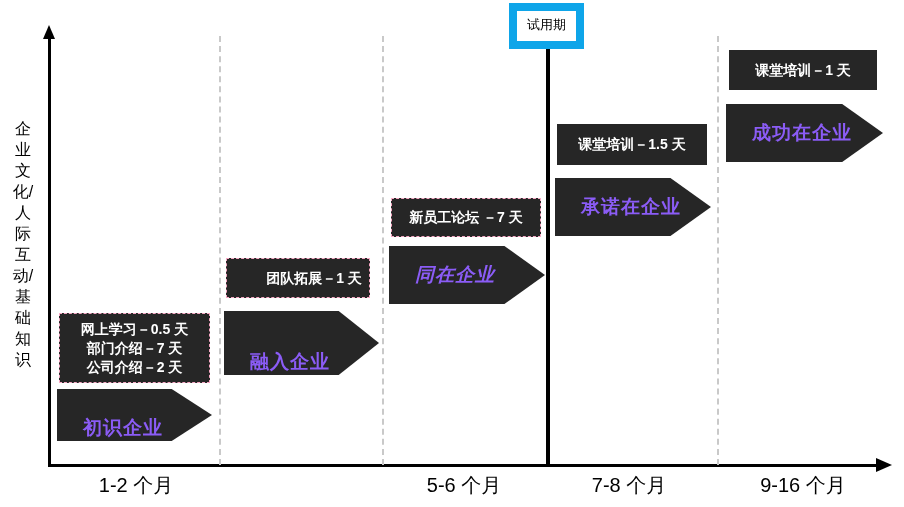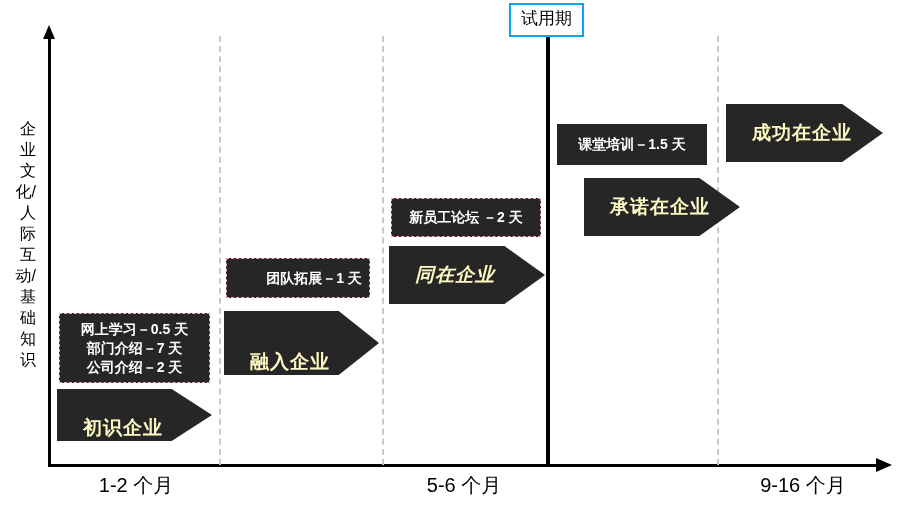--- a/index.html
+++ b/index.html
@@ -54,21 +54,21 @@
     border-top: 7px solid transparent;
     border-bottom: 7px solid transparent;
     border-left: 16px solid #000000;
   }
 
   .axis-y-label {
     position: absolute;
     left: 10px;
     top: 118px;
     width: 26px;
-    text-align: right;
+    text-align: center;
     font-size: 16px;
     line-height: 21px;
     color: #000000;
     letter-spacing: 0px;
     word-break: break-all;
     white-space: normal;
   }
 
   
   .divider-dashed {
@@ -85,23 +85,23 @@
     height: 432px;
     background: #000000;
   }
 
   
   .probation-box {
     position: absolute;
     left: 509px;
     top: 3px;
     padding: 3px 10px 5px 10px;
-    border: 2px solid #0ea5e9;
+    border: 8px solid #0ea5e9;
     background: #ffffff;
-    font-size: 17px;
+    font-size: 13px;
     line-height: 22px;
     color: #000000;
     white-space: nowrap;
   }
 
   
   .detail-box {
     position: absolute;
     background: #262626;
     color: #ffffff;
@@ -124,21 +124,21 @@
     border: 1px solid #262626;
   }
   .detail-line {
     display: block;
   }
 
   
   .stage-arrow {
     position: absolute;
     background: #262626;
-    color: #fef9c3;
+    color: #8b5cf6;
     display: flex;
     align-items: center;
     box-sizing: border-box;
     -webkit-clip-path: polygon(0 0, 74% 0, 100% 50%, 74% 100%, 0 100%);
     clip-path: polygon(0 0, 74% 0, 100% 50%, 74% 100%, 0 100%);
   }
   .stage-arrow .arrow-label {
     font-size: 19px;
     font-weight: bold;
     letter-spacing: 1px;
@@ -186,34 +186,38 @@
   </div>
 
   <div class="detail-box pinked" style="left:226px; top:258px; width:144px; height:40px;padding-left:40px;">
     <span class="detail-line">团队拓展－1 天</span>
   </div>
   <div class="stage-arrow" style="left:224px; top:311px; width:155px; height:64px;align-items:flex-end;">
     <span class="arrow-label">融入企业</span>
   </div>
 
   <div class="detail-box pinked" style="left:391px; top:198px; width:150px; height:39px;">
-    <span class="detail-line">新员工论坛 －2 天</span>
+    <span class="detail-line">新员工论坛 －7 天</span>
   </div>
   <div class="stage-arrow" style="left:389px; top:246px; width:156px; height:58px;font-style:italic;">
     <span class="arrow-label">同在企业</span>
   </div>
 
   <div class="detail-box plain" style="left:557px; top:124px; width:150px; height:41px;">
     <span class="detail-line">课堂培训－1.5  天</span>
   </div>
-  <div class="stage-arrow" style="left:584px; top:178px; width:156px; height:58px;">
+  <div class="stage-arrow" style="left:555px; top:178px; width:156px; height:58px;">
     <span class="arrow-label">承诺在企业</span>
   </div>
 
+  <div class="detail-box plain" style="left:729px; top:50px; width:148px; height:40px;">
+    <span class="detail-line">课堂培训－1 天</span>
+  </div>
   <div class="stage-arrow" style="left:726px; top:104px; width:157px; height:58px;">
     <span class="arrow-label">成功在企业</span>
   </div>
 
   <div class="x-tick" style="left:69px;  width:134px;">1-2 个月</div>
   <div class="x-tick" style="left:397px; width:134px;">5-6 个月</div>
+  <div class="x-tick" style="left:562px; width:134px;">7-8 个月</div>
   <div class="x-tick" style="left:733px; width:140px;">9-16 个月</div>
 
 </div>
 
 </body></html>

